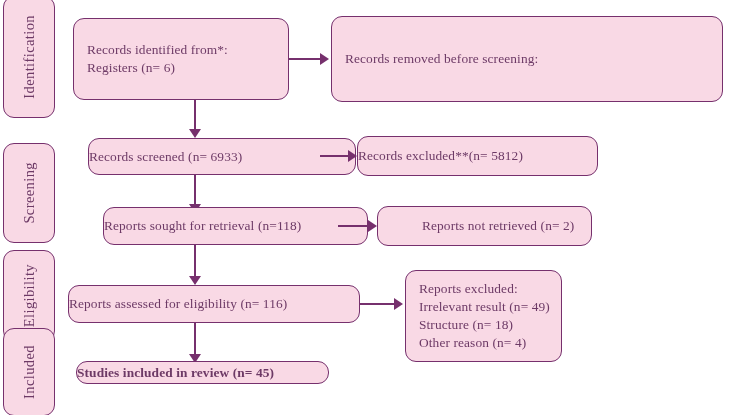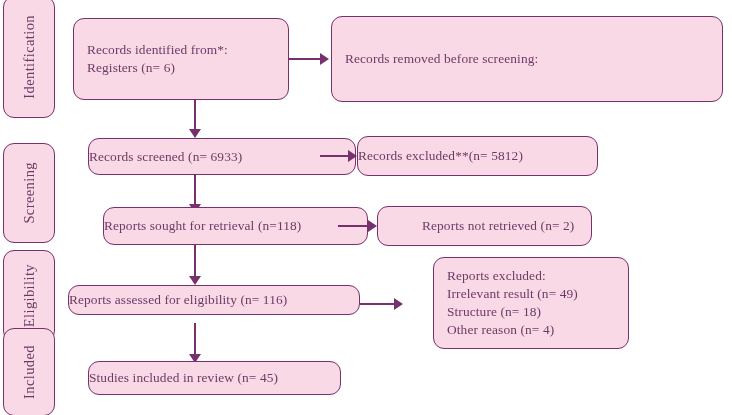--- a/index.html
+++ b/index.html
@@ -158,38 +158,38 @@
   <div class="conn" style="left:338px; top:219px; width:42px; height:14px;">
     <div class="seg-h" style="left:0; top:6px; width:32px;"></div>
     <div class="head-r" style="left:30px; top:1px;"></div>
   </div>
 
   <div class="conn" style="left:188px; top:245px; width:14px; height:42px;">
     <div class="seg-v" style="left:6px; top:0; height:33px;"></div>
     <div class="head-d" style="left:1px; top:31px;"></div>
   </div>
 
-  <div class="box center" style="left:68px; top:285px; width:292px; height:30px;">
+  <div class="box center" style="left:68px; top:285px; width:292px; height:38px;">
     <div class="line">Reports assessed for eligibility (n= 116)</div>
   </div>
 
-  <div class="box pad-l" style="left:405px; top:257px; width:196px; height:92px;margin-left:28px;">
+  <div class="box pad-l" style="left:405px; top:270px; width:157px; height:92px;">
     <div class="line">Reports excluded:</div>
     <div class="line">Irrelevant result (n= 49)</div>
     <div class="line">Structure (n= 18)</div>
     <div class="line">Other reason (n= 4)</div>
   </div>
 
   <div class="conn" style="left:360px; top:297px; width:48px; height:14px;">
     <div class="seg-h" style="left:0; top:6px; width:36px;"></div>
     <div class="head-r" style="left:34px; top:1px;"></div>
   </div>
 
   <div class="conn" style="left:188px; top:323px; width:14px; height:42px;">
     <div class="seg-v" style="left:6px; top:0; height:33px;"></div>
     <div class="head-d" style="left:1px; top:31px;"></div>
   </div>
 
-  <div class="box center" style="left:88px; top:361px; width:253px; height:34px;">
+  <div class="box center" style="left:76px; top:361px; width:253px; height:23px;font-weight:bold;">
     <div class="line">Studies included in review (n= 45)</div>
   </div>
 
 </div>
 
 </body></html>

